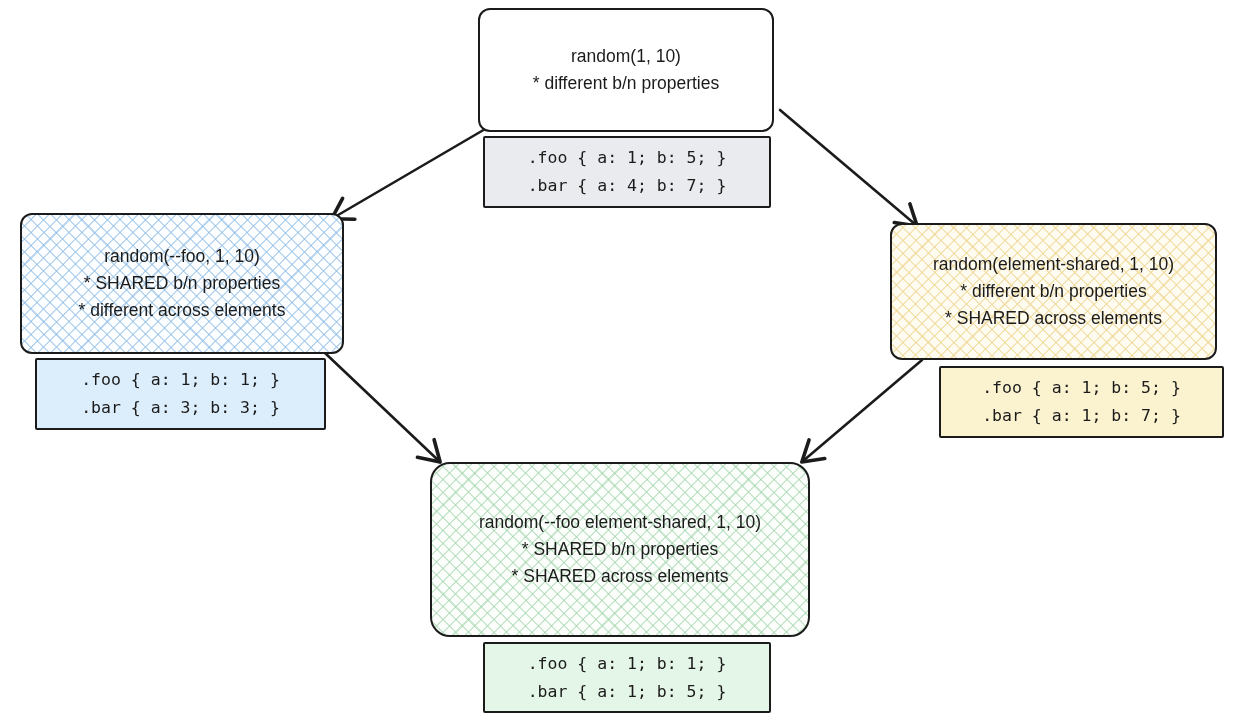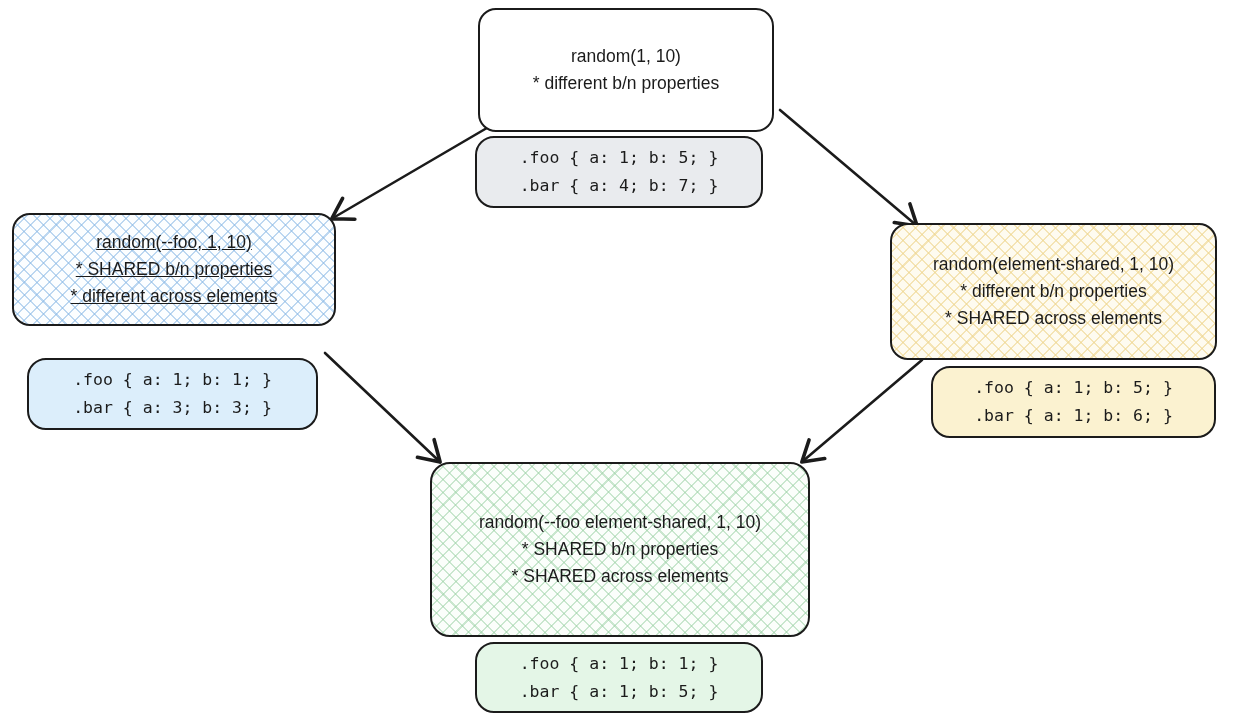--- a/index.html
+++ b/index.html
@@ -13,43 +13,44 @@
     width: 1246px;
     height: 726px;
     background: #ffffff;
     overflow: hidden;
     color: #1b1b1b;
   }
   .node {
     position: absolute;
     box-sizing: border-box;
     border: 2.3px solid #1b1b1b;
-    border-radius: 18px;
+    border-radius: 12px;
     display: flex;
     flex-direction: column;
     justify-content: center;
     align-items: center;
     text-align: center;
     background: #ffffff;
   }
   .node .line {
     font-size: 17.5px;
     line-height: 27px;
     white-space: nowrap;
   }
   .codebox {
     position: absolute;
     box-sizing: border-box;
     border: 2.3px solid #1b1b1b;
-    border-radius: 19px;
+    border-radius: 2px;
     display: flex;
     flex-direction: column;
     justify-content: center;
     align-items: center;
     text-align: center;
+    margin-left: 8px;
   }
   .codebox .cline {
     font-family: "DejaVu Sans Mono", monospace;
     font-size: 16.5px;
     line-height: 28px;
     white-space: pre;
   }
   
   .hatch-blue {
     background-color: #fcfeff;
@@ -70,21 +71,21 @@
       repeating-linear-gradient(135deg, rgba(153,208,163,0.5) 0px, rgba(153,208,163,0.5) 1.5px, transparent 1.5px, transparent 9px);
   }
   .bg-gray   { background-color: #e9ebee; }
   .bg-blue   { background-color: #dceefb; }
   .bg-yellow { background-color: #fbf2d0; }
   .bg-green  { background-color: #e4f6e7; }
 
   
   #node-top-main    { left: 478px; top:   8px; width: 296px; height: 124px; }
   #node-top-code    { left: 475px; top: 136px; width: 288px; height:  72px; }
-  #node-left-main   { left:  12px; top: 213px; width: 324px; height: 113px; text-decoration: underline; }
+  #node-left-main   { left:  20px; top: 213px; width: 324px; height: 141px; }
   #node-left-code   { left:  27px; top: 358px; width: 291px; height:  72px; }
   #node-right-main  { left: 890px; top: 223px; width: 327px; height: 137px; }
   #node-right-code  { left: 931px; top: 366px; width: 285px; height:  72px; }
   #node-bottom-main { left: 430px; top: 462px; width: 380px; height: 175px; border-radius: 20px; }
   #node-bottom-code { left: 475px; top: 642px; width: 288px; height:  71px; }
 
   .arrow-layer {
     position: absolute;
     left: 0; top: 0;
     width: 1246px;
@@ -128,21 +129,21 @@
     <div class="cline">.bar { a: 3; b: 3; }</div>
   </div>
 
   <div class="node hatch-yellow" id="node-right-main">
     <div class="line">random(element-shared, 1, 10)</div>
     <div class="line">* different b/n properties</div>
     <div class="line">* SHARED across elements</div>
   </div>
   <div class="codebox bg-yellow" id="node-right-code">
     <div class="cline">.foo { a: 1; b: 5; }</div>
-    <div class="cline">.bar { a: 1; b: 6; }</div>
+    <div class="cline">.bar { a: 1; b: 7; }</div>
   </div>
 
   <div class="node hatch-green" id="node-bottom-main">
     <div class="line">random(--foo element-shared, 1, 10)</div>
     <div class="line">* SHARED b/n properties</div>
     <div class="line">* SHARED across elements</div>
   </div>
   <div class="codebox bg-green" id="node-bottom-code">
     <div class="cline">.foo { a: 1; b: 1; }</div>
     <div class="cline">.bar { a: 1; b: 5; }</div>

